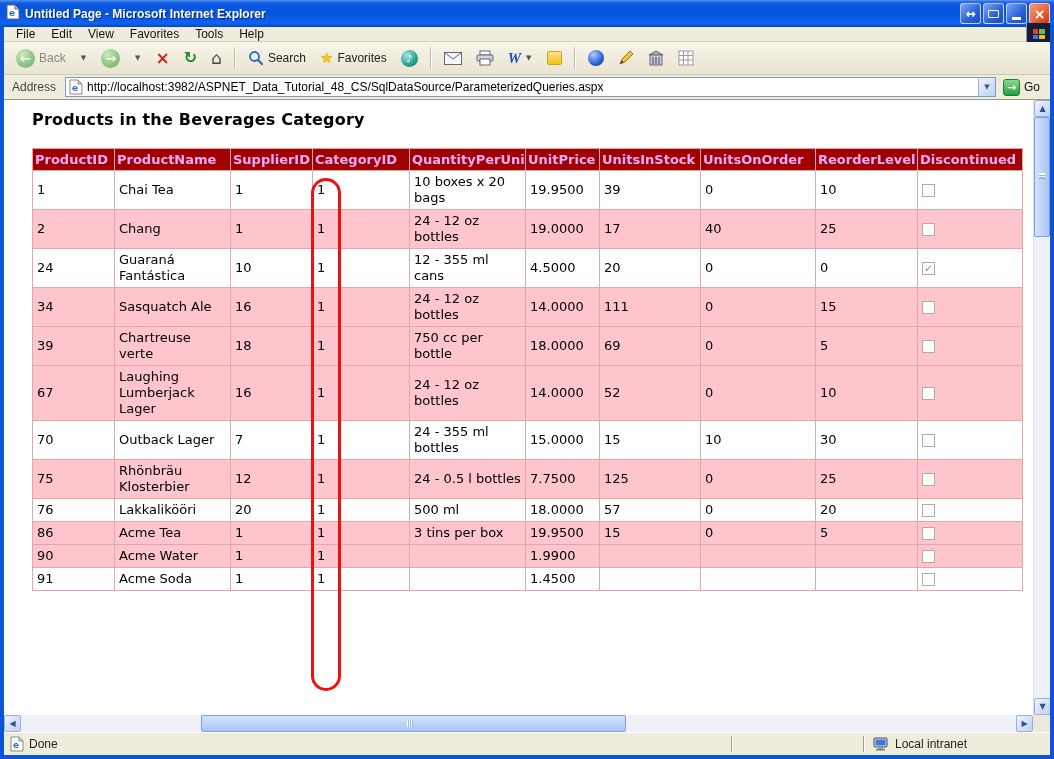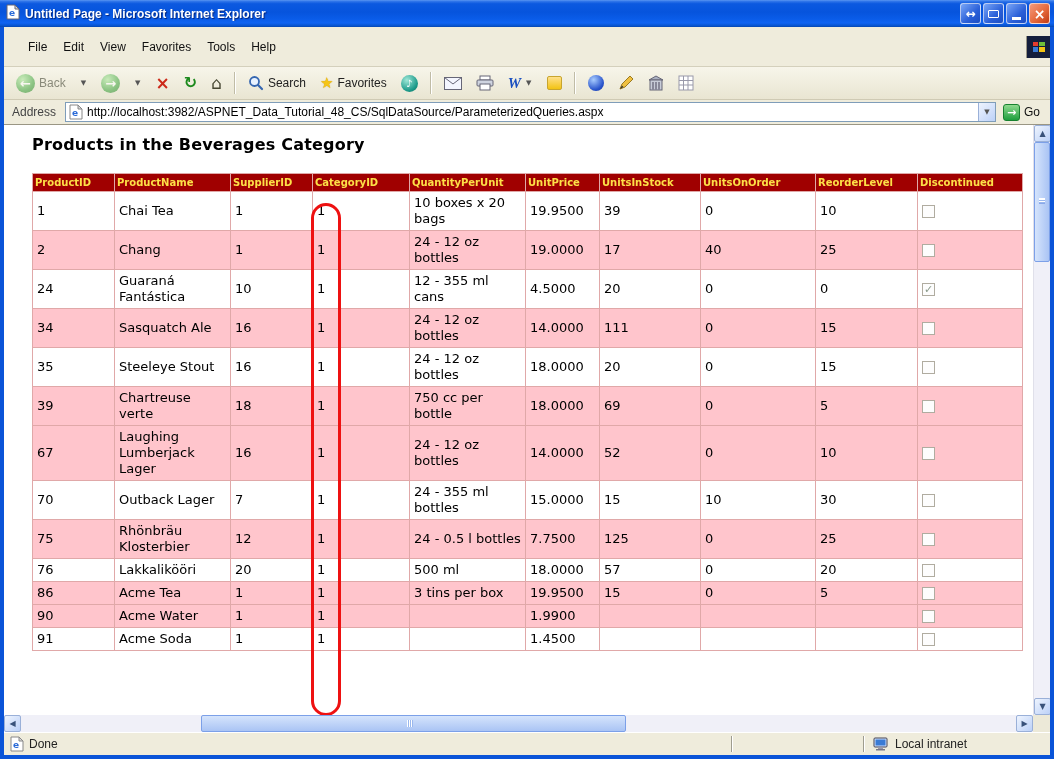--- a/index.html
+++ b/index.html
@@ -17,21 +17,21 @@
   .tb-buttons { display:flex; gap:2px; }
   .tb-btn { width:21px; height:21px; border:1px solid #ffffffaa; border-radius:3px; color:#fff;
             display:flex; align-items:center; justify-content:center; font-size:12px; font-weight:bold;
             background:linear-gradient(135deg,#7aa6f7,#2a5fd8 60%,#1c4ec2); cursor:default;
             font-family:"DejaVu Sans",sans-serif; }
   .tb-btn.close { background:linear-gradient(135deg,#f59a7c,#e5693c 55%,#c03a14); font-size:14px; }
   .tb-btn .mini-monitor { width:11px; height:8px; border:1px solid #fff; border-radius:1px; }
   .tb-btn .mini-bar { width:9px; height:3px; background:#fff; margin-top:9px; }
 
   
-  .menubar { height:40px; background:#efecdc; border-bottom:1px solid #d4d0bc; display:flex; align-items:center; padding-left:16px; }
+  .menubar { height:15px; background:#efecdc; border-bottom:1px solid #d4d0bc; display:flex; align-items:center; padding-left:4px; }
   .menu-item { font-size:12px; color:#111; padding:3px 8px; cursor:default; }
   .menu-spacer { flex:1; }
   .menu-logo { width:24px; height:22px; background:#141e3c; border-left:1px solid #9a9684;
                display:flex; align-items:center; justify-content:center; }
   .menu-logo .flag { width:12px; height:10px; display:grid; grid-template-columns:1fr 1fr; grid-template-rows:1fr 1fr; gap:1px; }
   .menu-logo .flag i:nth-child(1){background:#e53c2e;} .menu-logo .flag i:nth-child(2){background:#6fbf3a;}
   .menu-logo .flag i:nth-child(3){background:#3a7bd5;} .menu-logo .flag i:nth-child(4){background:#f2c313;}
 
   
   .toolbar { height:33px; background:linear-gradient(#f7f5ea,#e9e5d2); border-bottom:1px solid #cfcab4;
@@ -76,22 +76,22 @@
 
   
   .main { flex:1; display:flex; overflow:hidden; background:#fff; }
   .content { flex:1; position:relative; overflow:hidden; background:#fff;
              font-family:"DejaVu Sans",sans-serif; }
   .page-title { font-size:16px; font-weight:bold; color:#000; margin:10px 0 19px 28px; letter-spacing:.2px; }
 
   table.products { border-collapse:collapse; table-layout:fixed; width:990px; margin-left:28px;
                    font-size:13px; color:#000; }
   table.products th, table.products td { border:1px solid #e0a8a8; overflow:hidden; }
-  table.products th { background:var(--header-bg,#a00000); color:#fde047; font-weight:bold; text-align:left;
-                      padding:3px 2px; white-space:nowrap; font-size:10px; }
+  table.products th { background:var(--header-bg,#a00000); color:#f0abfc; font-weight:bold; text-align:left;
+                      padding:3px 2px; white-space:nowrap; font-size:13px; }
   table.products td { padding:3px 4px; line-height:16px; vertical-align:middle; background:#fff; }
   table.products tr.alt td { background:var(--row-alt,#ffc5cc); }
   .checkbox { display:inline-block; width:13px; height:13px; background:#fdfdfd; border:1px solid #b0aca0;
               font-size:11px; line-height:12px; text-align:center; color:#8a9a8a; vertical-align:middle; }
 
   .oval { position:absolute; border:3px solid var(--annot,#ee1111); border-radius:15px; pointer-events:none; }
 
   
   .vscroll { width:17px; background:#f0f0f8; display:flex; flex-direction:column; border-left:1px solid #e0e0ea; }
   .scroll-btn { width:17px; height:17px; flex:0 0 auto; display:flex; align-items:center; justify-content:center;
@@ -356,32 +356,20 @@
               <td>Sasquatch Ale</td>
               <td>16</td>
               <td>1</td>
               <td>24 - 12 oz bottles</td>
               <td>14.0000</td>
               <td>111</td>
               <td>0</td>
               <td>15</td>
               <td><span class="checkbox"></span></td>
             </tr>
-            <tr>
-              <td>35</td>
-              <td>Steeleye Stout</td>
-              <td>16</td>
-              <td>1</td>
-              <td>24 - 12 oz bottles</td>
-              <td>18.0000</td>
-              <td>20</td>
-              <td>0</td>
-              <td>15</td>
-              <td><span class="checkbox"></span></td>
-            </tr>
             <tr class="alt">
               <td>39</td>
               <td>Chartreuse verte</td>
               <td>18</td>
               <td>1</td>
               <td>750 cc per bottle</td>
               <td>18.0000</td>
               <td>69</td>
               <td>0</td>
               <td>5</td>

